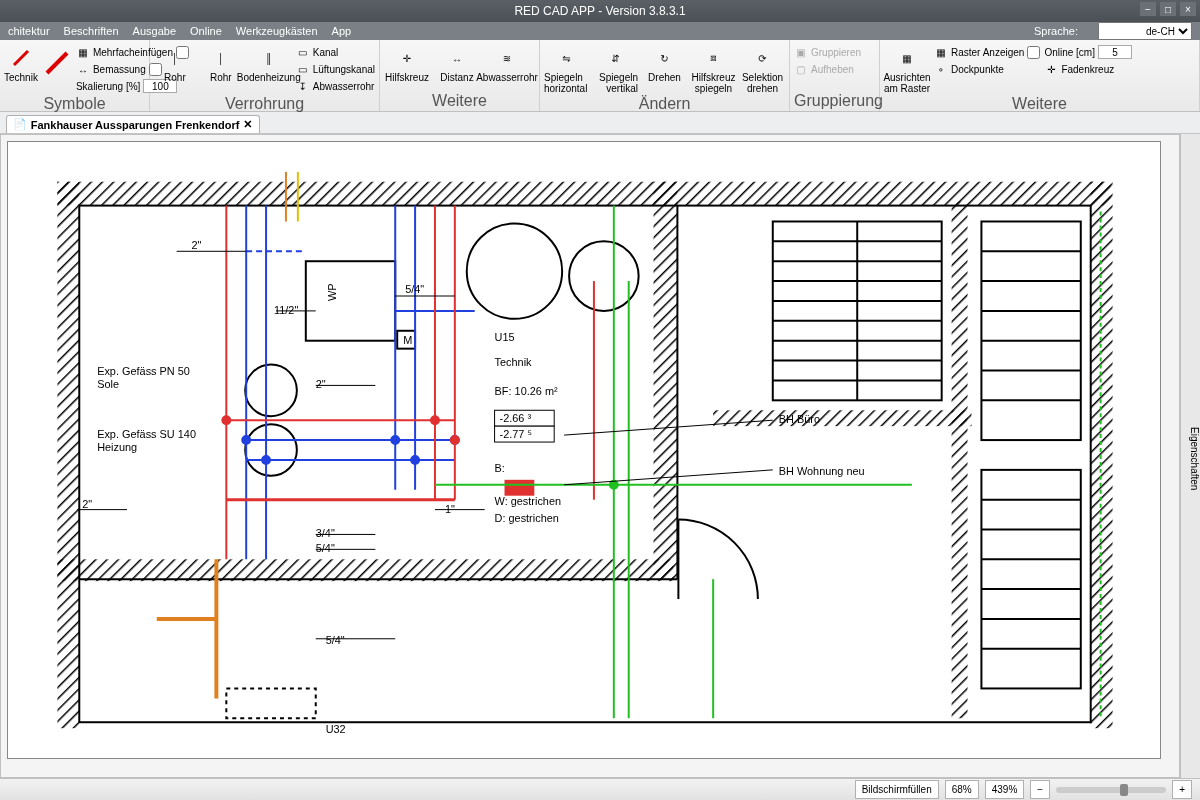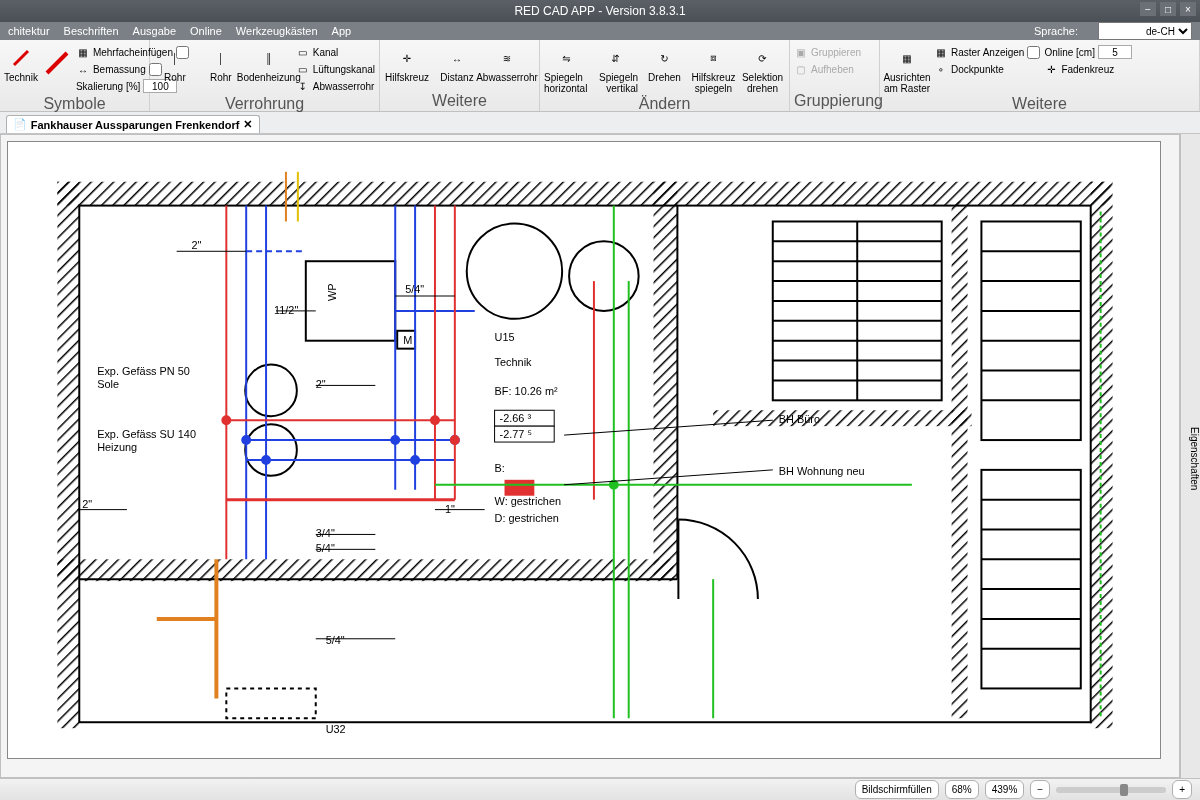--- a/index.html
+++ b/index.html
@@ -21,21 +21,21 @@
 .smallrow .ic { width: 14px; height: 14px; display: inline-flex; align-items: center; justify-content: center; }
 .col { display: flex; flex-direction: column; gap: 1px; padding-top: 2px; }
 input.tiny { width: 34px; height: 14px; font-size: 10px; border: 1px solid #aaa; text-align: center; }
 .doctab { height: 22px; background: #eceef0; border-bottom: 1px solid #c4c4c4; display: flex; align-items: flex-end; padding-left: 6px; }
 .tab { background: #fff; border: 1px solid #b0b0b0; border-bottom: none; padding: 2px 6px; font-size: 11px; display: flex; align-items: center; gap: 4px; border-radius: 3px 3px 0 0; }
 .tab .x { font-weight: bold; cursor: pointer; }
 .canvaswrap { position: absolute; left: 0; top: 134px; right: 20px; bottom: 22px; background: #f4f4f4; border: 1px solid #c0c0c0; overflow: hidden; }
 .canvas { position: absolute; inset: 6px 18px 18px 6px; background: #fff; border: 1px solid #888; }
 .sidepanel { position: absolute; right: 0; top: 134px; width: 20px; bottom: 22px; background: #e8e8e8; border-left: 1px solid #c0c0c0; writing-mode: vertical-rl; text-align: center; font-size: 10px; padding-top: 6px; cursor: pointer; }
 .statusbar { position: absolute; left: 0; right: 0; bottom: 0; height: 22px; background: linear-gradient(#f2f2f2,#e2e2e2); border-top: 1px solid #c0c0c0; display: flex; align-items: center; justify-content: flex-end; gap: 6px; padding: 0 8px; font-size: 10px; }
-.statusbar .btn { border: 1px solid #b0b0b0; background: #fff; padding: 3px 6px; border-radius: 6px; cursor: pointer; }
+.statusbar .btn { border: 1px solid #b0b0b0; background: #fff; padding: 3px 6px; border-radius: 0; cursor: pointer; }
 .statusbar .slider { width: 110px; height: 6px; background: #ccc; border-radius: 3px; position: relative; }
 .statusbar .slider::after { content: ""; position: absolute; left: 58%; top: -3px; width: 8px; height: 12px; background: #888; border-radius: 2px; }
 svg.plan { width: 100%; height: 100%; }
 .red { stroke: #e03030; }
 .blue { stroke: #2040e0; }
 .green { stroke: #20c020; }
 .orange { stroke: #e08020; }
 .yellow { stroke: #e0c000; }
 .black { stroke: #000; }
 text.lbl { font: 11px sans-serif; fill: #000; }

